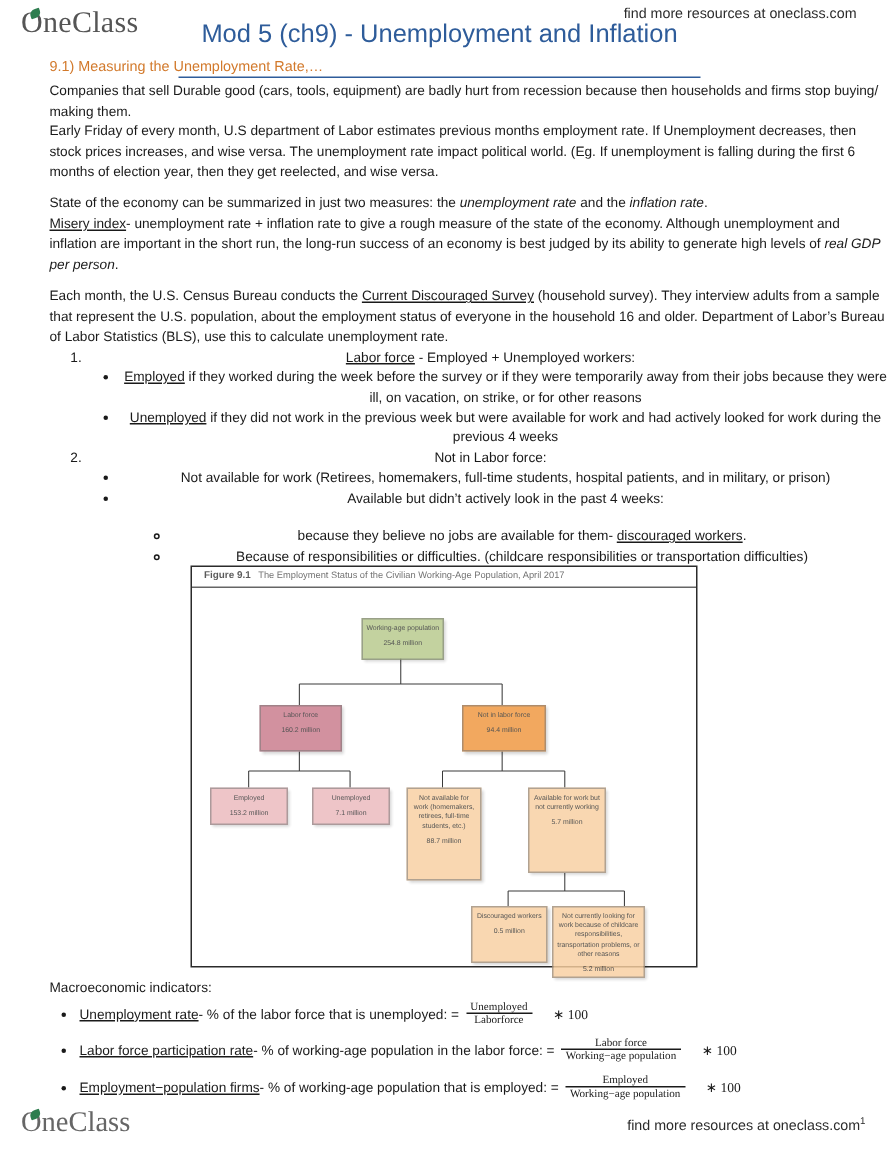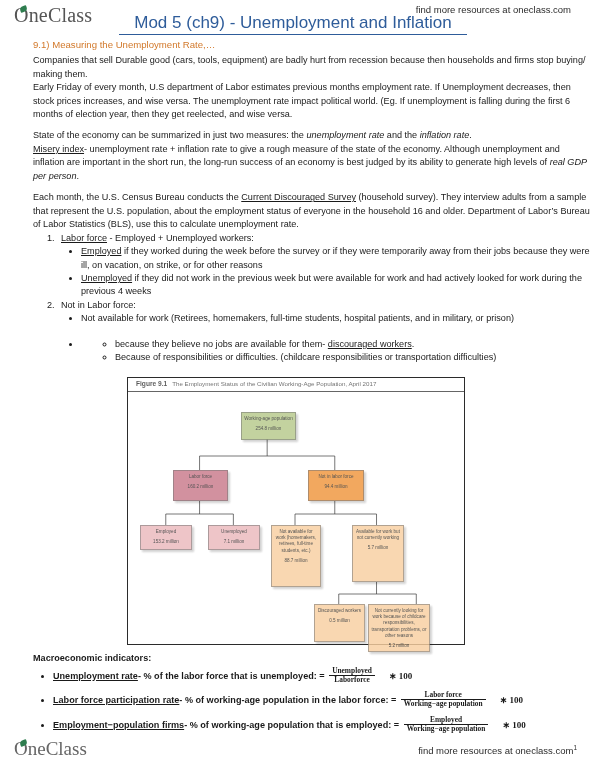--- a/index.html
+++ b/index.html
@@ -54,21 +54,21 @@
     left: 0;
     right: 0;
     top: 13px;
     text-align: center;
     font-size: 17px;
     color: #2e5c9a;
     border-bottom: 1.2px solid #2e5c9a;
     display: inline-block;
     width: 348px;
     margin-left: 119px;
-    padding-bottom: 1px;
+    padding-bottom: 18px;
     white-space: nowrap;
     font-family: "Liberation Sans", sans-serif;
   }
 
   
   .content {
     position: absolute;
     left: 33px;
     right: 2px;
     top: 38px;
@@ -85,20 +85,21 @@
     text-align: left;
   }
   .gap { height: 8px; }
   em.it { font-style: italic; }
   .u { text-decoration: underline; }
 
   ol.num-list {
     margin: 0;
     padding-left: 24px;
     list-style-type: decimal;
+    text-align: center;
   }
   ol.num-list > li {
     margin: 0;
     padding-left: 4px;
   }
   ul.bul {
     margin: 0;
     padding-left: 20px;
     list-style-type: disc;
   }
@@ -170,21 +171,20 @@
   .n-peach  { background: #f8cfa0; }
 
   
   .indicators {
     position: absolute;
     left: 33px;
     right: 4px;
     top: 652px;
     font-size: 9.1px;
     line-height: 1.5;
-    font-weight: bold;
   }
   .ind-title { margin: 0 0 2px 0; }
   ul.ind-list {
     margin: 0;
     padding-left: 20px;
     list-style-type: disc;
   }
   ul.ind-list > li { margin-bottom: 7px; }
   .frac {
     display: inline-block;
@@ -284,20 +284,21 @@
         </li>
       </ul>
     </li>
     <li>
       <span>Not in Labor force:</span>
       <ul class="bul">
         <li>
           <span>Not available for work (Retirees, homemakers, full-time students, hospital patients, and in military, or prison)</span>
         </li>
         <li>
+          <span>Available but didn’t actively look in the past 4 weeks:</span>
           <ul class="circ">
             <li>
               <span>because they believe no jobs are available for them- </span><span class="u">discouraged workers</span><span>.</span>
             </li>
             <li>
               <span>Because of responsibilities or difficulties. (childcare responsibilities or transportation difficulties)</span>
             </li>
           </ul>
         </li>
       </ul>

